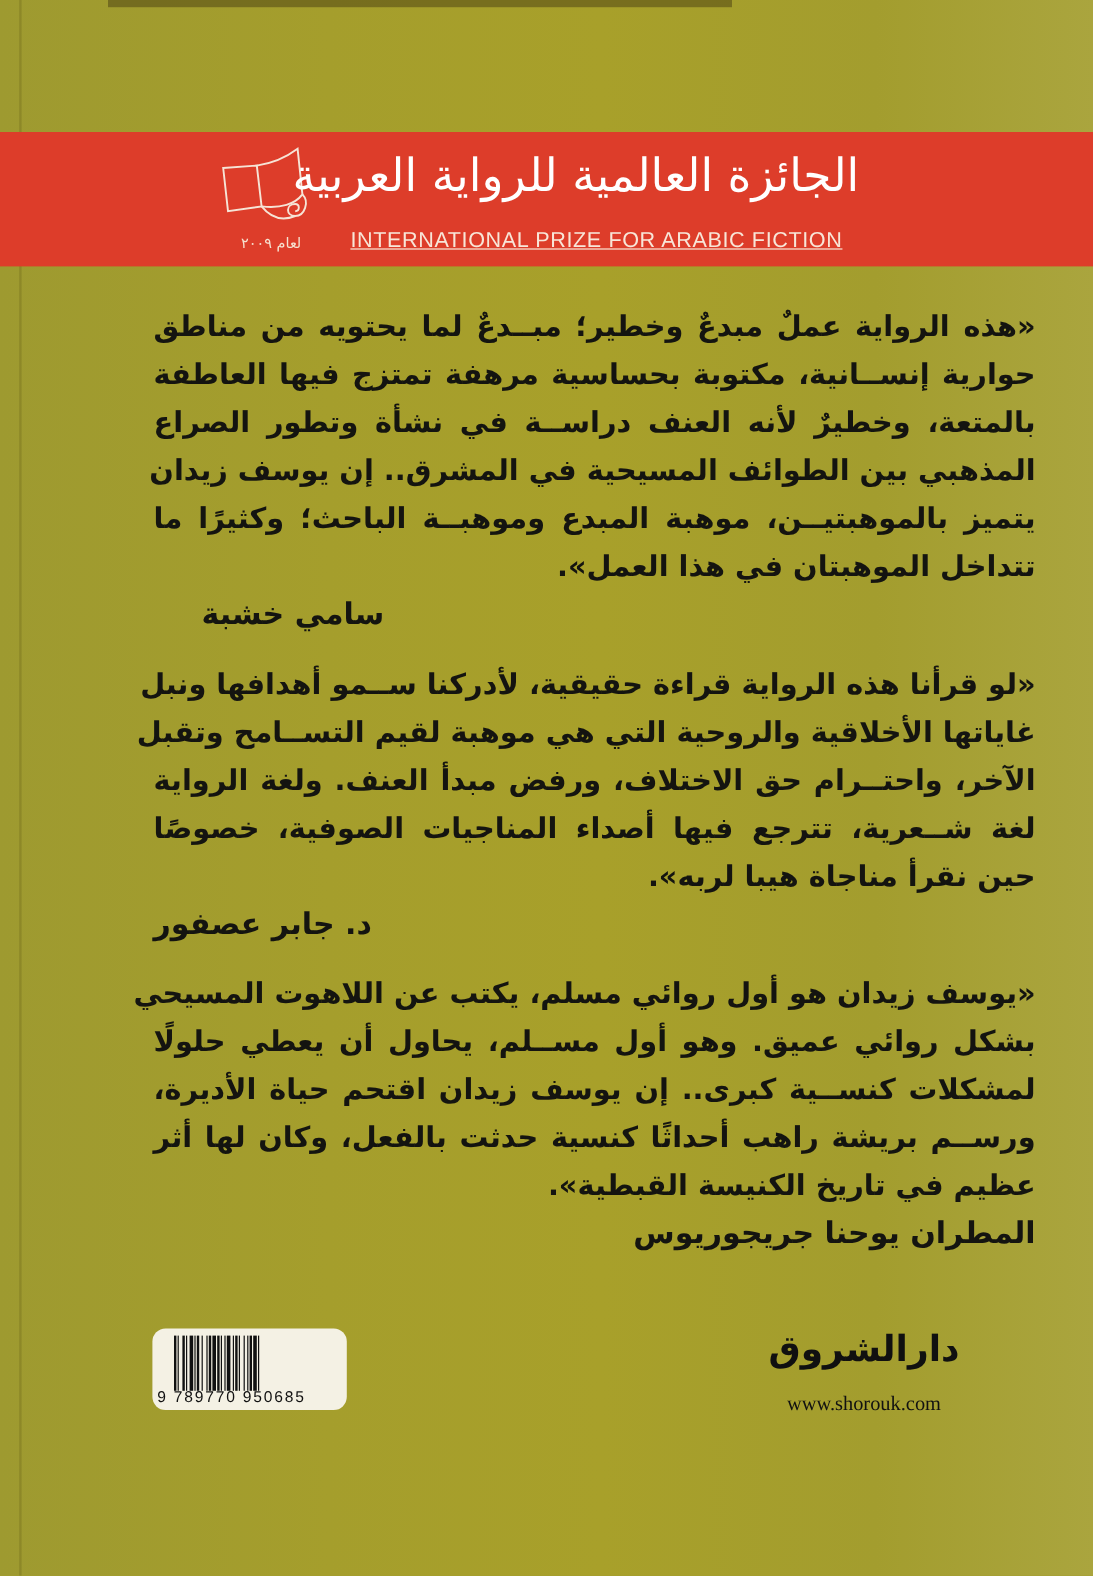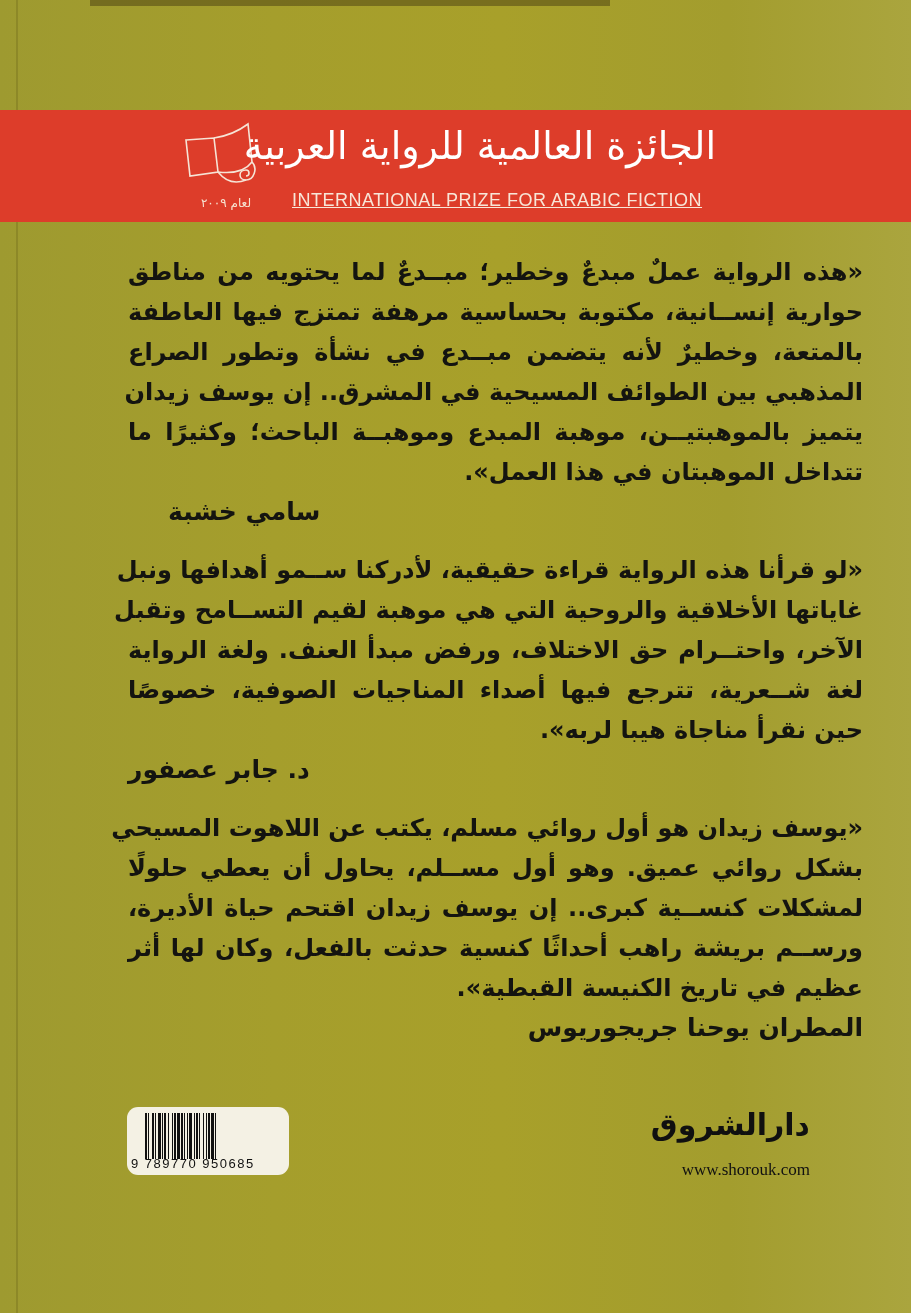--- a/index.html
+++ b/index.html
@@ -66,21 +66,21 @@
     position: absolute; left: 18px; top: 6px; width: 136px; height: 46px;
     display: flex; align-items: stretch;
   }
   .barcode-bars span { display: block; background: #111; height: 100%; }
   .barcode-num {
     position: absolute; left: 4px; top: 49px; width: 160px;
     font-family: "Liberation Sans", sans-serif; font-size: 13px; color: #111;
     letter-spacing: 1.5px; white-space: nowrap;
   }
   .publisher {
-    position: absolute; left: 630px; top: 1108px; width: 180px; text-align: right;
+    position: absolute; left: 630px; top: 1108px; width: 180px; text-align: center;
   }
   .pub-ar {
     font-size: 30px; font-weight: bold; color: #101010; direction: rtl;
     line-height: 34px; font-family: "DejaVu Sans", sans-serif;
   }
   .pub-url {
     font-family: "Liberation Serif", serif; font-size: 17px; color: #111;
     margin-top: 18px;
   }
 </style>
@@ -100,21 +100,21 @@
     </svg>
     <div class="year" style="top:86px;">لعام ٢٠٠٩</div>
     <div class="prize-ar" style="top:14px;">الجائزة العالمية للرواية العربية</div>
     <div class="prize-en" style="top:80px;">INTERNATIONAL PRIZE FOR ARABIC FICTION</div>
   </div>
 
   <div class="quotes">
     <div class="quote-block">
       <div class="quote-line">«هذه الرواية عملٌ مبدعٌ وخطير؛ مبــدعٌ لما يحتويه من مناطق</div>
       <div class="quote-line">حوارية إنســانية، مكتوبة بحساسية مرهفة تمتزج فيها العاطفة</div>
-      <div class="quote-line">بالمتعة، وخطيرٌ لأنه يتضمن مبــدع في نشأة وتطور الصراع</div>
+      <div class="quote-line">بالمتعة، وخطيرٌ لأنه العنف دراســة في نشأة وتطور الصراع</div>
       <div class="quote-line">المذهبي بين الطوائف المسيحية في المشرق.. إن يوسف زيدان</div>
       <div class="quote-line">يتميز بالموهبتيــن، موهبة المبدع وموهبــة الباحث؛ وكثيرًا ما</div>
       <div class="quote-line last">تتداخل الموهبتان في هذا العمل».</div>
       <div class="author" style="margin-left:0;text-align:left;direction:ltr;padding-left:40px;"><span style="direction:rtl;unicode-bidi:embed;">سامي خشبة</span></div>
     </div>
 
     <div class="quote-block" style="margin-top:18px;">
       <div class="quote-line">«لو قرأنا هذه الرواية قراءة حقيقية، لأدركنا ســمو أهدافها ونبل</div>
       <div class="quote-line">غاياتها الأخلاقية والروحية التي هي موهبة لقيم التســامح وتقبل</div>
       <div class="quote-line">الآخر، واحتــرام حق الاختلاف، ورفض مبدأ العنف. ولغة الرواية</div>

